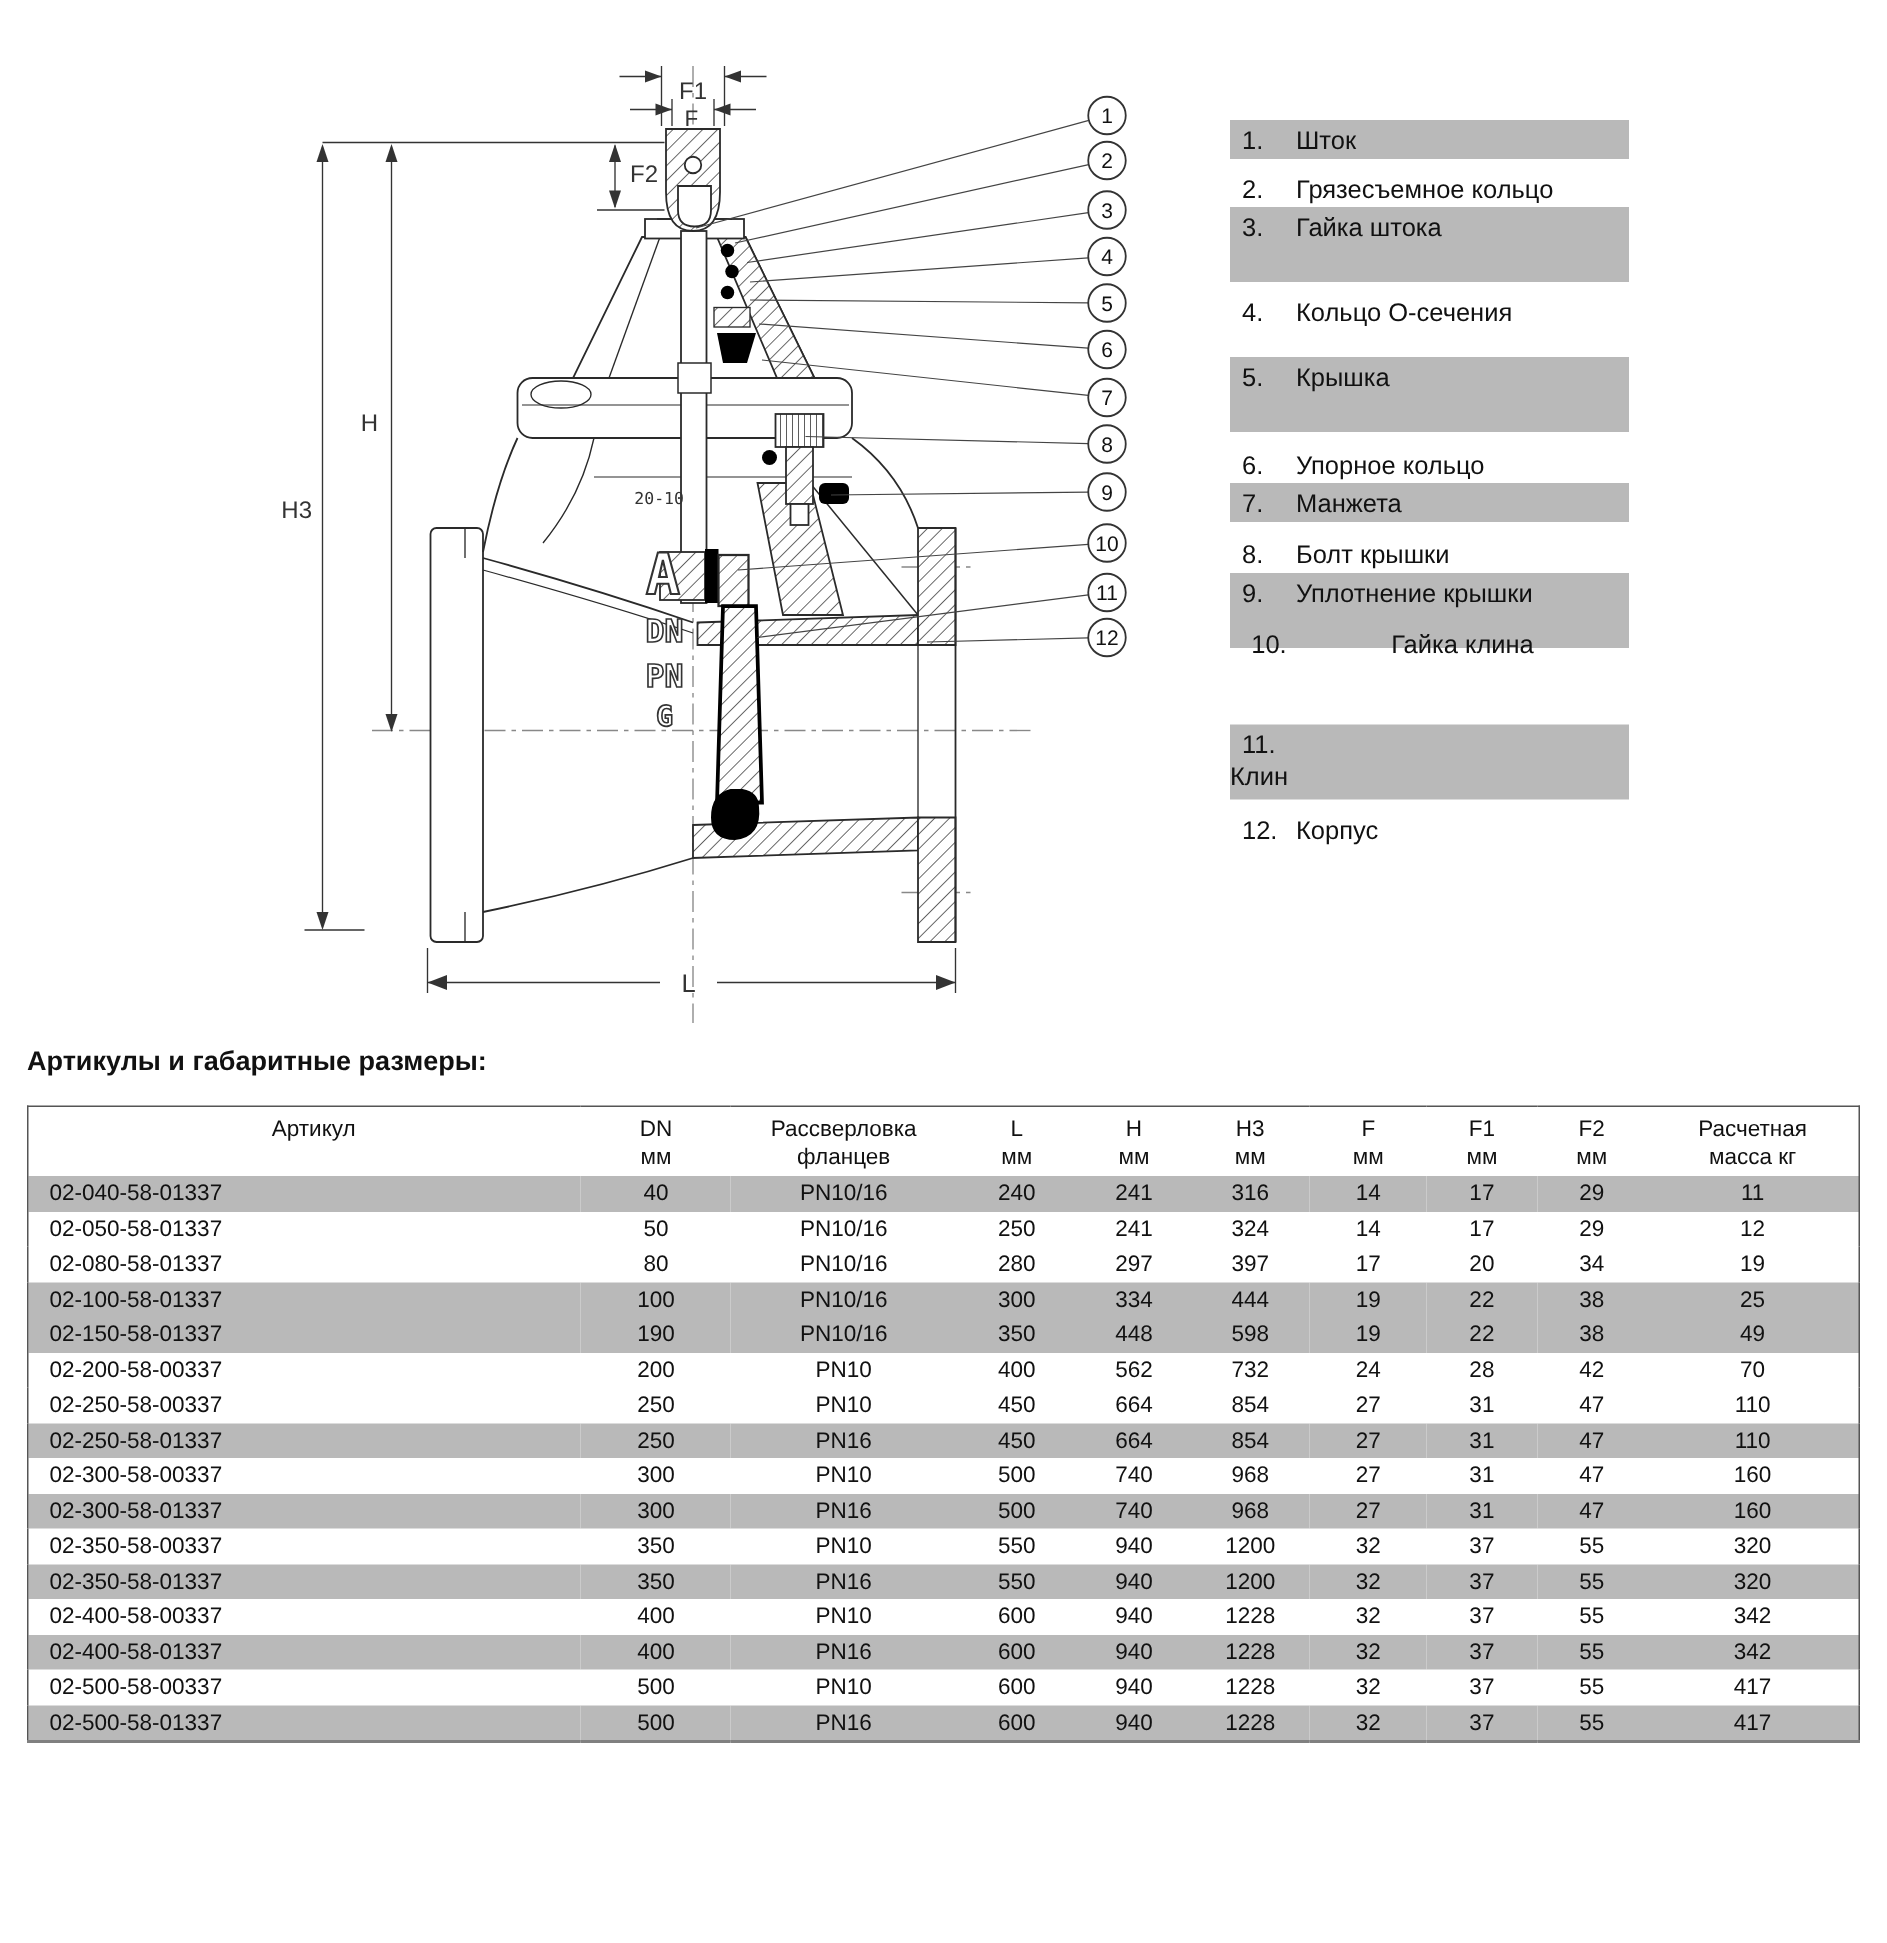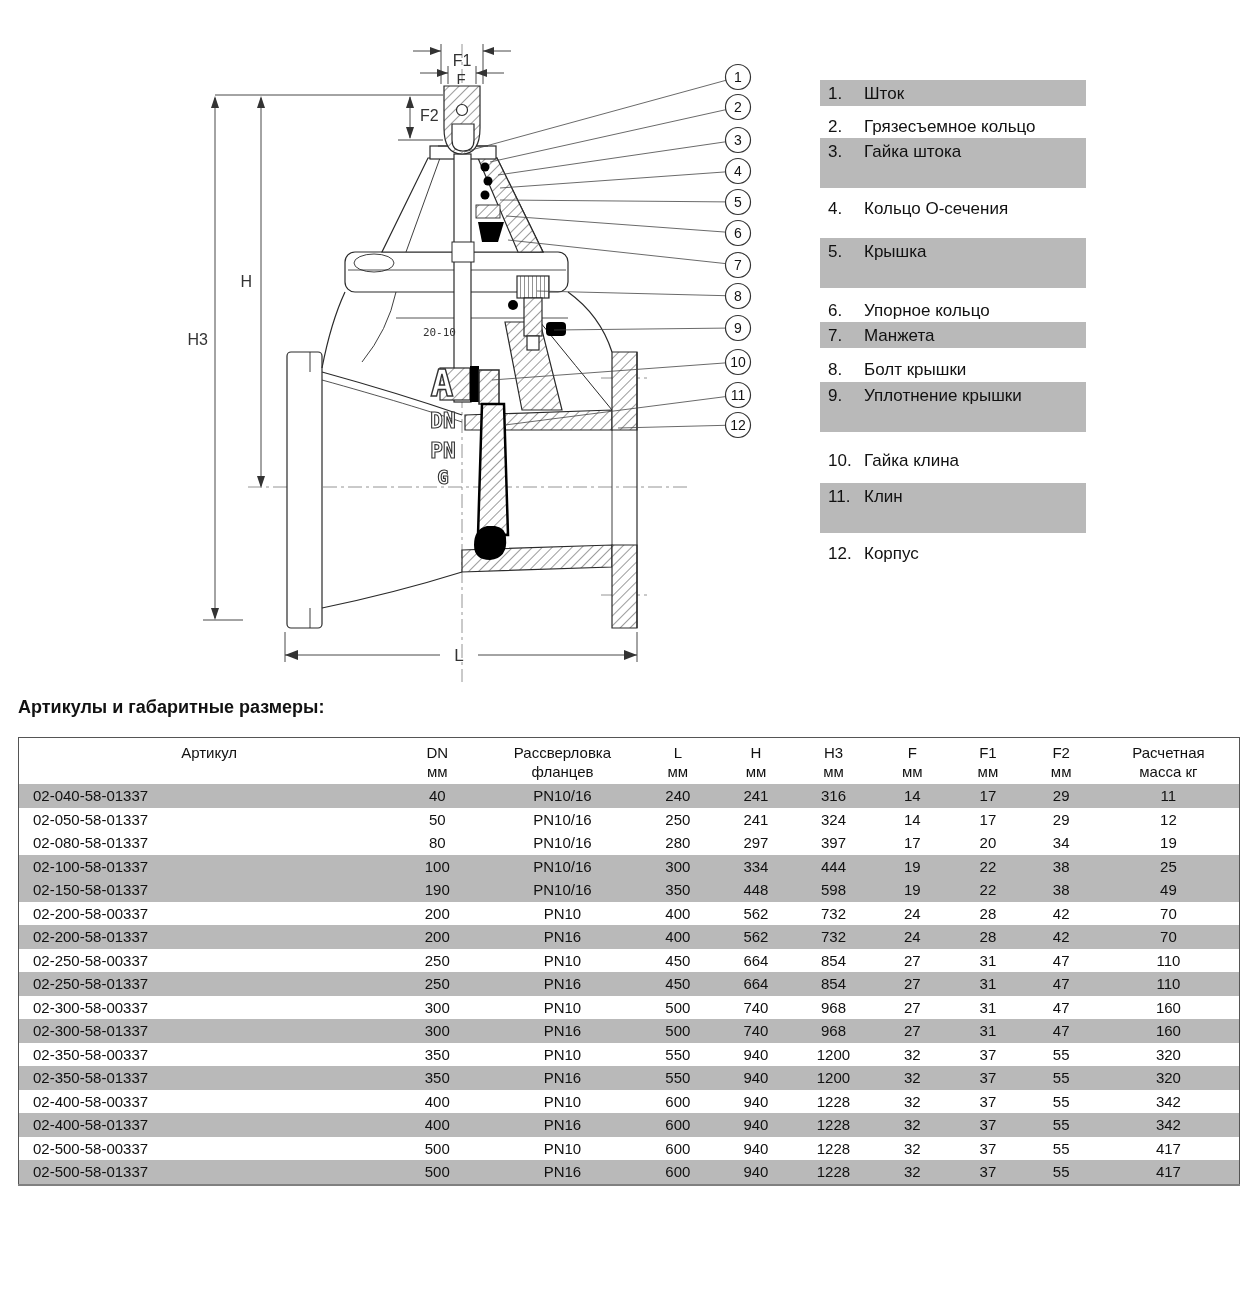--- a/index.html
+++ b/index.html
@@ -236,25 +236,25 @@
       <span class="part-label">Манжета</span>
     </div>
     <div class="part-item" style="top: 281px; height: 22px;">
       <span class="part-num">8.</span>
       <span class="part-label">Болт крышки</span>
     </div>
     <div class="part-item hl" style="top: 307px; height: 50px;">
       <span class="part-num">9.</span>
       <span class="part-label">Уплотнение крышки</span>
     </div>
-    <div class="part-item" style="top: 372px; height: 22px;">
+    <div class="part-item" style="top: 341px; height: 22px; text-align: center;">
       <span class="part-num">10.</span>
       <span class="part-label">Гайка клина</span>
     </div>
-    <div class="part-item hl" style="top: 408px; height: 50px;">
+    <div class="part-item hl" style="top: 408px; height: 50px; flex-direction: column;">
       <span class="part-num">11.</span>
       <span class="part-label">Клин</span>
     </div>
     <div class="part-item" style="top: 465px; height: 22px;">
       <span class="part-num">12.</span>
       <span class="part-label">Корпус</span>
     </div>
   </div>
 
 <div id="table-title">Артикулы и габаритные размеры:</div>
@@ -351,32 +351,20 @@
         <td>200</td>
         <td>PN10</td>
         <td>400</td>
         <td>562</td>
         <td>732</td>
         <td>24</td>
         <td>28</td>
         <td>42</td>
         <td>70</td>
       </tr>
-      <tr class="hl">
-        <td class="c-art">02-200-58-01337</td>
-        <td>200</td>
-        <td>PN16</td>
-        <td>400</td>
-        <td>562</td>
-        <td>732</td>
-        <td>24</td>
-        <td>28</td>
-        <td>42</td>
-        <td>70</td>
-      </tr>
       <tr>
         <td class="c-art">02-250-58-00337</td>
         <td>250</td>
         <td>PN10</td>
         <td>450</td>
         <td>664</td>
         <td>854</td>
         <td>27</td>
         <td>31</td>
         <td>47</td>

